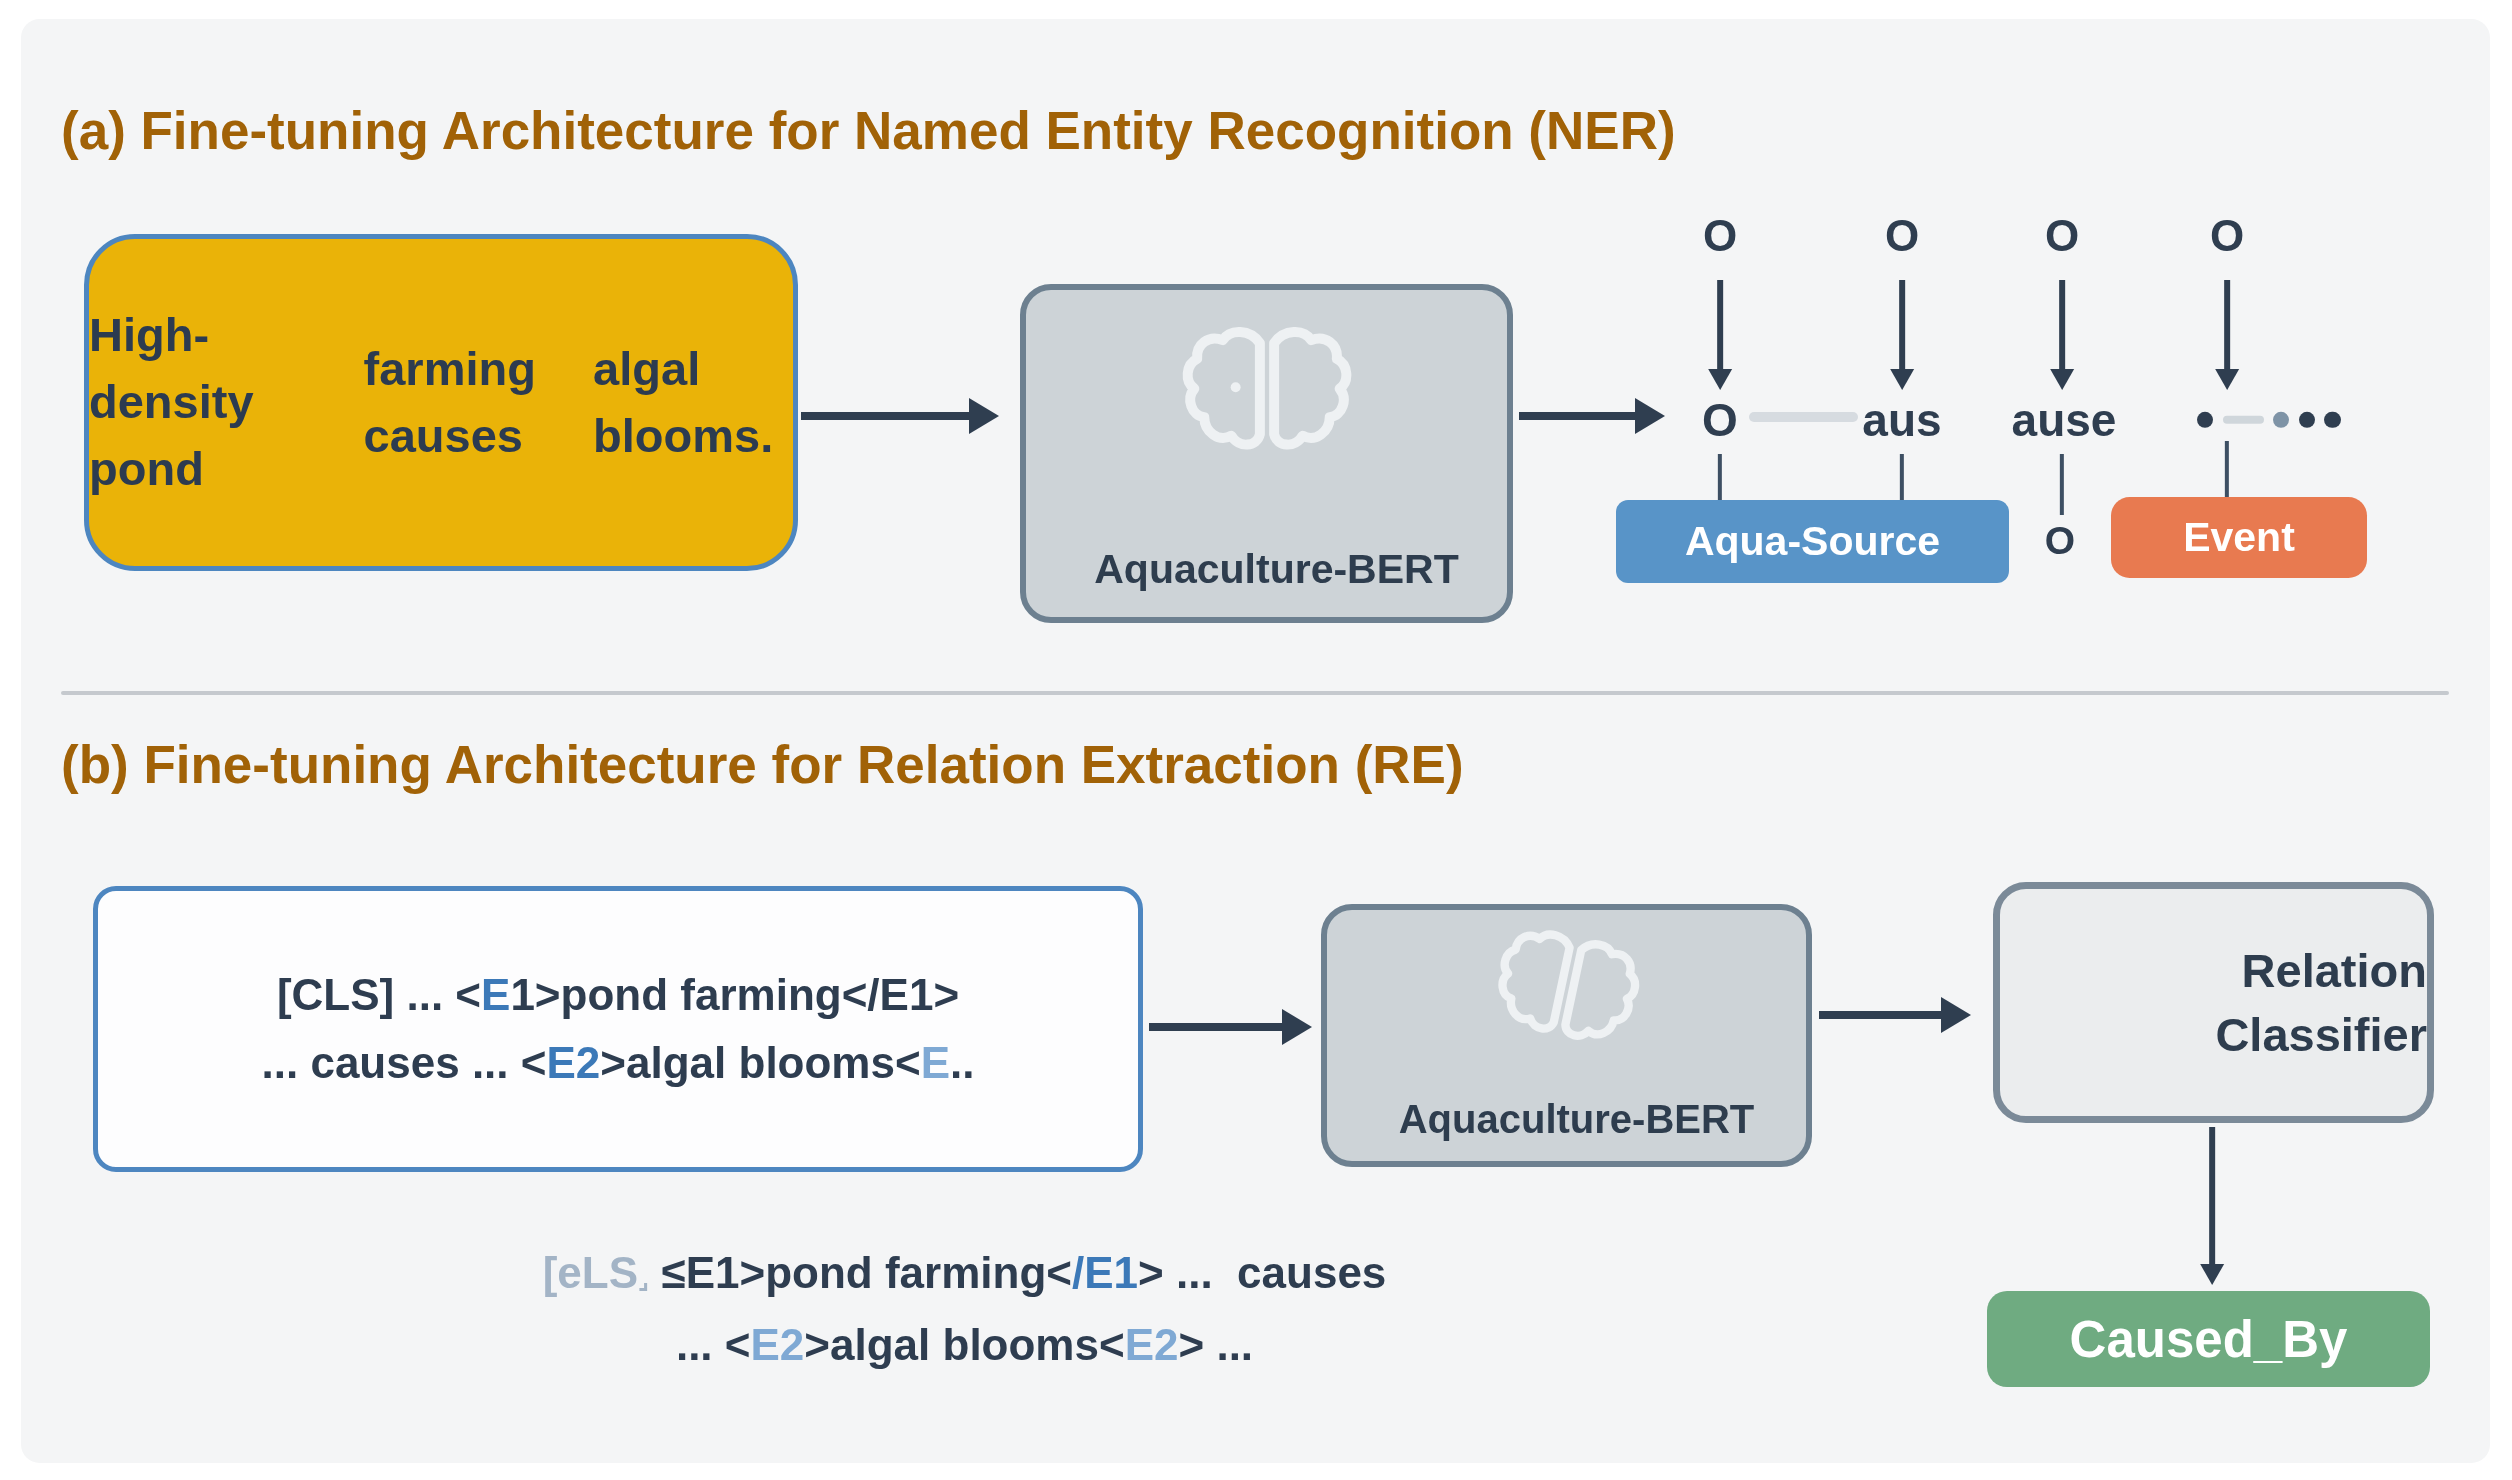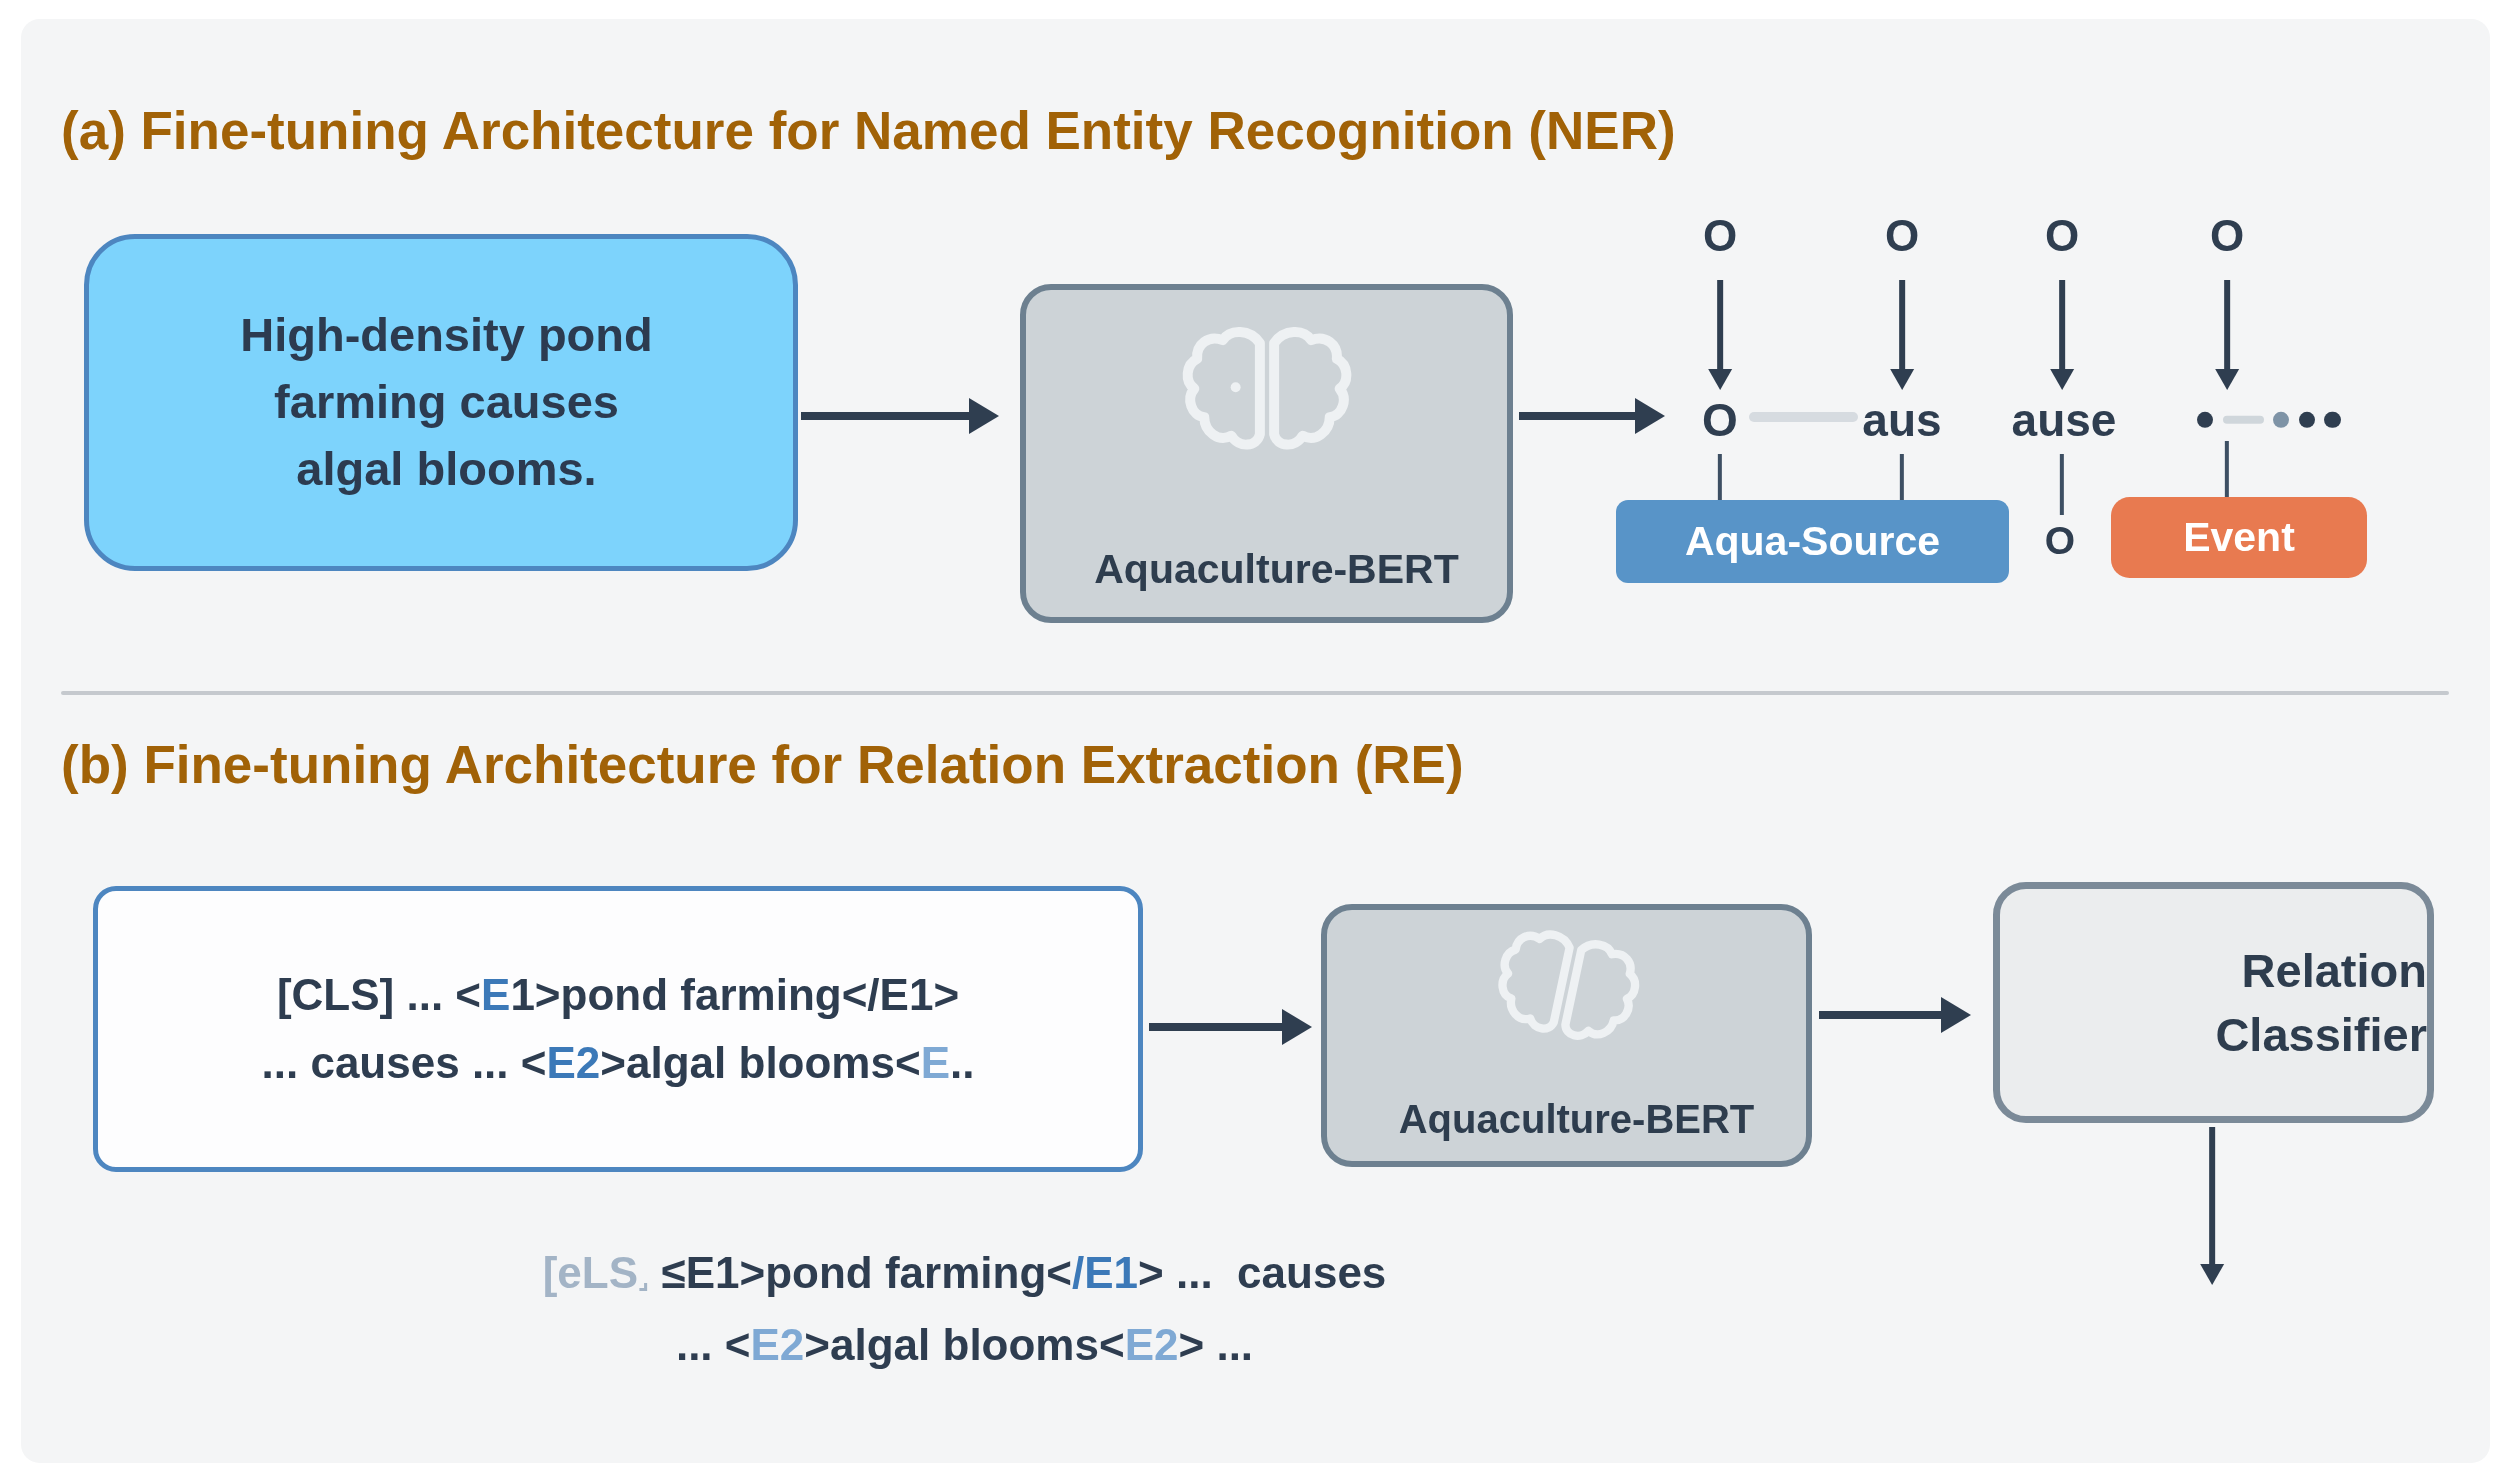--- a/index.html
+++ b/index.html
@@ -15,22 +15,22 @@
     position:absolute;left:61px;font-size:53px;font-weight:700;color:#a16207;
     letter-spacing:0px;white-space:nowrap;
   }
   #title-a{top:100px;}
   #title-b{top:734px;}
 
   
   .roundbox{position:absolute;box-sizing:border-box;}
   #input-a{
     left:84px;top:234px;width:714px;height:337px;border-radius:51px;
-    background:#7dd3fc;border:5px solid #4d86c0;
-    display:flex;flex-direction:column;justify-content:center;align-items:center;padding-left:11px;
+    background:#eab308;border:5px solid #4d86c0;
+    display:flex;flex-direction:row;justify-content:center;align-items:center;
   }
   #input-a .sline{font-size:47px;font-weight:700;color:#2c3b50;line-height:1.42;}
 
   .bertbox{
     background:#cdd3d7;border:6.4px solid #6d8090;border-radius:31px;
   }
   #bert-a{left:1020px;top:284px;width:493px;height:339px;}
   #bert-b{left:1321px;top:904px;width:491px;height:263px;}
   .bert-label{
     position:absolute;left:0;right:0;bottom:24px;text-align:center;
@@ -197,19 +197,20 @@
 
   <div class="harrow" style="left:1819px;top:1011px;width:123px;"></div>
 
   <div id="rc-box" class="roundbox">
     <div class="rcline">Relation</div>
     <div class="rcline">Classifier</div>
   </div>
 
   <div class="varrow" style="left:2212px;top:1127px;height:139px;"></div>
 
+  <div id="badge-caused" class="badge" style="background-color: rgb(111, 171, 129);">Caused_By</div>
 
   <div id="annotation">
     <div class="segline"><span class="seg-cls">[eLS</span><span class="seg-clssub">⌟</span><span class="seg-dark"> ≤E1&gt;pond farming&lt;</span><span class="seg-blue">/E1</span><span class="seg-dark">&gt; ...  causes</span></div>
     <div class="segline"><span class="seg-dark">... &lt;</span><span class="seg-lightblue">E2</span><span class="seg-dark">&gt;algal blooms&lt;</span><span class="seg-lightblue">E2</span><span class="seg-dark">&gt; ...</span></div>
   </div>
 </div>
 
 
 </body></html>

